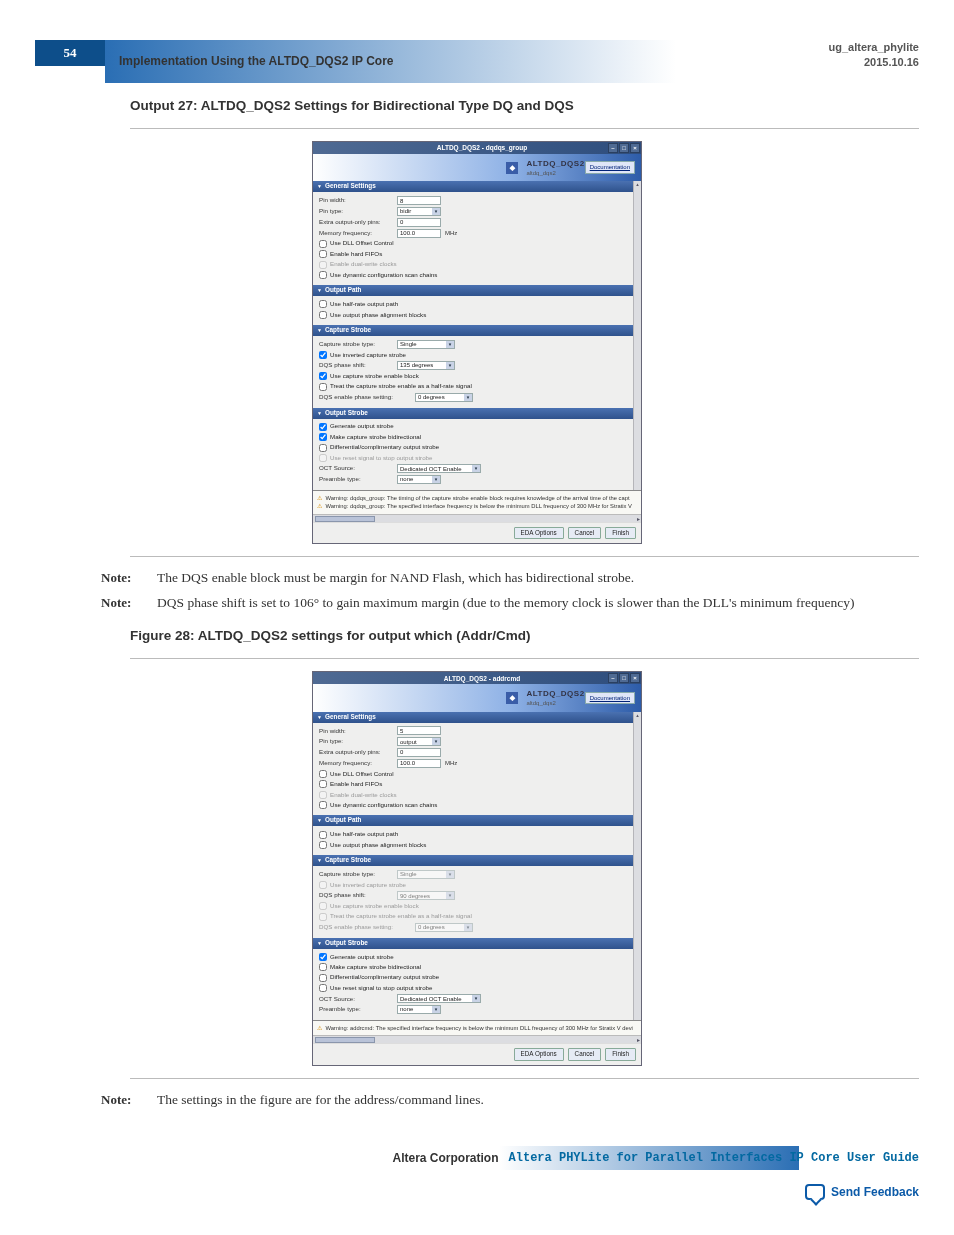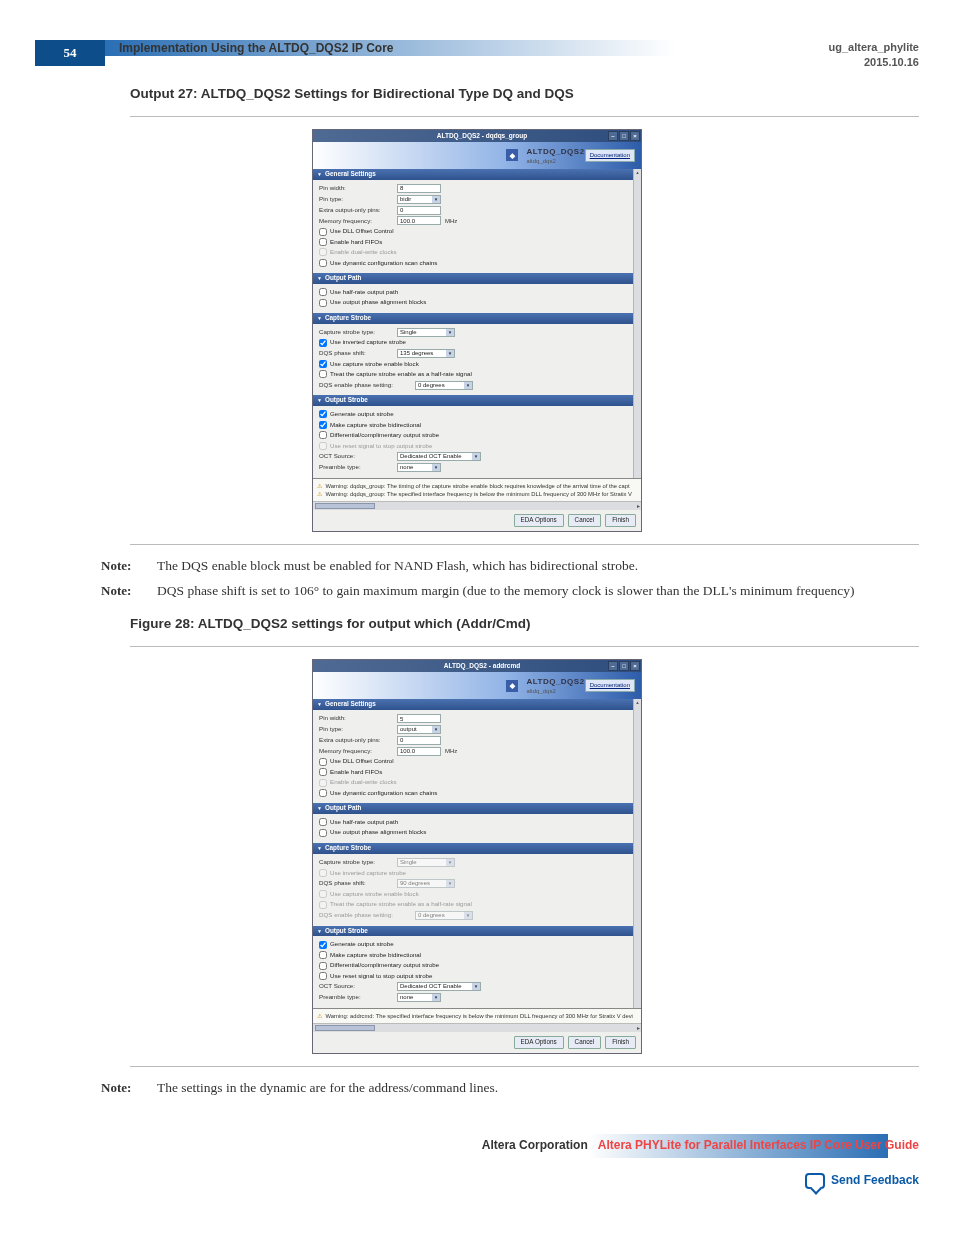--- a/index.html
+++ b/index.html
@@ -17,21 +17,21 @@
   .header-row { display: flex; align-items: flex-start; margin-bottom: 11px; }
   .page-num-box {
     background: #0d4e8a;
     color: #fff;
     width: 70px; height: 26px;
     display: flex; align-items: center; justify-content: center;
     font-weight: bold;
     font-size: 13px;
   }
   .gradient-bar {
-    flex:1; height:16px;
+    flex:1; height:43px;
     background: linear-gradient(to right, #2a6eb4 0%, #ffffff 80%);
     display: flex; align-items: center;
     padding-left: 14px;
     color:#333;
     font-size:12px;
     font-weight:bold;
     font-family: Arial, sans-serif;
   }
   .header-right {
     text-align: right;
@@ -106,23 +106,23 @@
   .warn-ico { color:#d78b00; font-size:6px; }
   .hscroll { height:8px; background:#dcdde1; border-top:1px solid #bbb; position:relative;}
   .hscroll .thumb { position:absolute; left:2px; top:1px; height:6px; width:60px; background:#b9c3d8; border:1px solid #8a96ac;}
   .hscroll .rarr { position:absolute; right:1px; top:0; font-size:6px; color:#556;}
   .btn-row { display:flex; justify-content:flex-end; gap:4px; padding:4px 5px; background:#efefee; border-top:1px solid #ddd;}
   .dlg-btn { border:1px solid #8a9; background:#e6ebf5; padding:1px 6px; font-size:6.3px; color:#222; border-radius:1px;}
   .footer-row { display:flex; align-items:center; justify-content:flex-end; margin-top:36px; }
   .corp { font-family: Arial, sans-serif; font-weight:bold; font-size:12px; color:#333;}
   .foot-right { display:flex; align-items:center;}
   .foot-grad { height:24px; width:300px; background:linear-gradient(to left,#2a6eb4 0%, #ffffff 100%);}
-  .guide-link { font-family: Liberation Sans, sans-serif; font-weight:bold; color:#ef4444; font-size:12px; margin-left:-300px; padding-left:10px; white-space:nowrap;}
+  .guide-link { font-family: Liberation Mono, monospace; font-weight:bold; color:#0369a1; font-size:12px; margin-left:-300px; padding-left:10px; white-space:nowrap;}
   .feedback-wrap { display:flex; justify-content:flex-end; margin-top:14px;}
-  .feedback { display:flex; align-items:flex-end; gap:6px; font-family:Arial,sans-serif; font-weight:bold; color:#0b5aa8; font-size:12px;}
+  .feedback { display:flex; align-items:flex-start; gap:6px; font-family:Arial,sans-serif; font-weight:bold; color:#0b5aa8; font-size:12px;}
   .bubble { width:20px;height:16px;border:2px solid #0b5aa8;border-radius:4px;position:relative;}
   .bubble::after{content:'';position:absolute;bottom:-6px;left:5px;width:6px;height:6px;border-right:2px solid #0b5aa8;border-bottom:2px solid #0b5aa8;background:#fff;transform:rotate(45deg);}
   .logo-sq { width:12px;height:12px;background:#3a5da8;margin-right:4px;display:flex;align-items:center;justify-content:center;color:#fff;font-size:7px;font-weight:bold;}
 </style>
 </head>
 <body>
 
 <div class="page">
 
   <div class="header-row">
@@ -315,21 +315,21 @@
         <span class="dlg-btn">Cancel</span>
         <span class="dlg-btn">Finish</span>
       </div>
     </div>
   </div>
 
   <hr class="hr-full">
 
   <div class="note-row">
     <span class="note-label">Note:</span>
-    <span class="note-body">The DQS enable block must be enabled for NAND Flash, which has bidirectional strobe.</span>
+    <span class="note-body">The DQS enable block must be margin for NAND Flash, which has bidirectional strobe.</span>
   </div>
   <div class="note-row">
     <span class="note-label">Note:</span>
     <span class="note-body">DQS phase shift is set to 106° to gain maximum margin (due to the memory clock is slower than the DLL's minimum frequency)</span>
   </div>
 
   <div class="figure-caption">Figure 28: ALTDQ_DQS2 settings for output which (Addr/Cmd)</div>
   <hr class="hr">
 
   <div class="dialog-wrap">
@@ -506,21 +506,21 @@
         <span class="dlg-btn">Cancel</span>
         <span class="dlg-btn">Finish</span>
       </div>
     </div>
   </div>
 
   <hr class="hr-full">
 
   <div class="note-row">
     <span class="note-label">Note:</span>
-    <span class="note-body">The settings in the dynamic are for the address/command lines.</span>
+    <span class="note-body">The settings in the figure are for the address/command lines.</span>
   </div>
 
   <div class="footer-row">
     <span class="corp">Altera Corporation</span>
     <div class="foot-right">
       <div class="foot-grad"></div>
       <a class="guide-link">Altera PHYLite for Parallel Interfaces IP Core User Guide</a>
     </div>
   </div>
   <div class="feedback-wrap">

